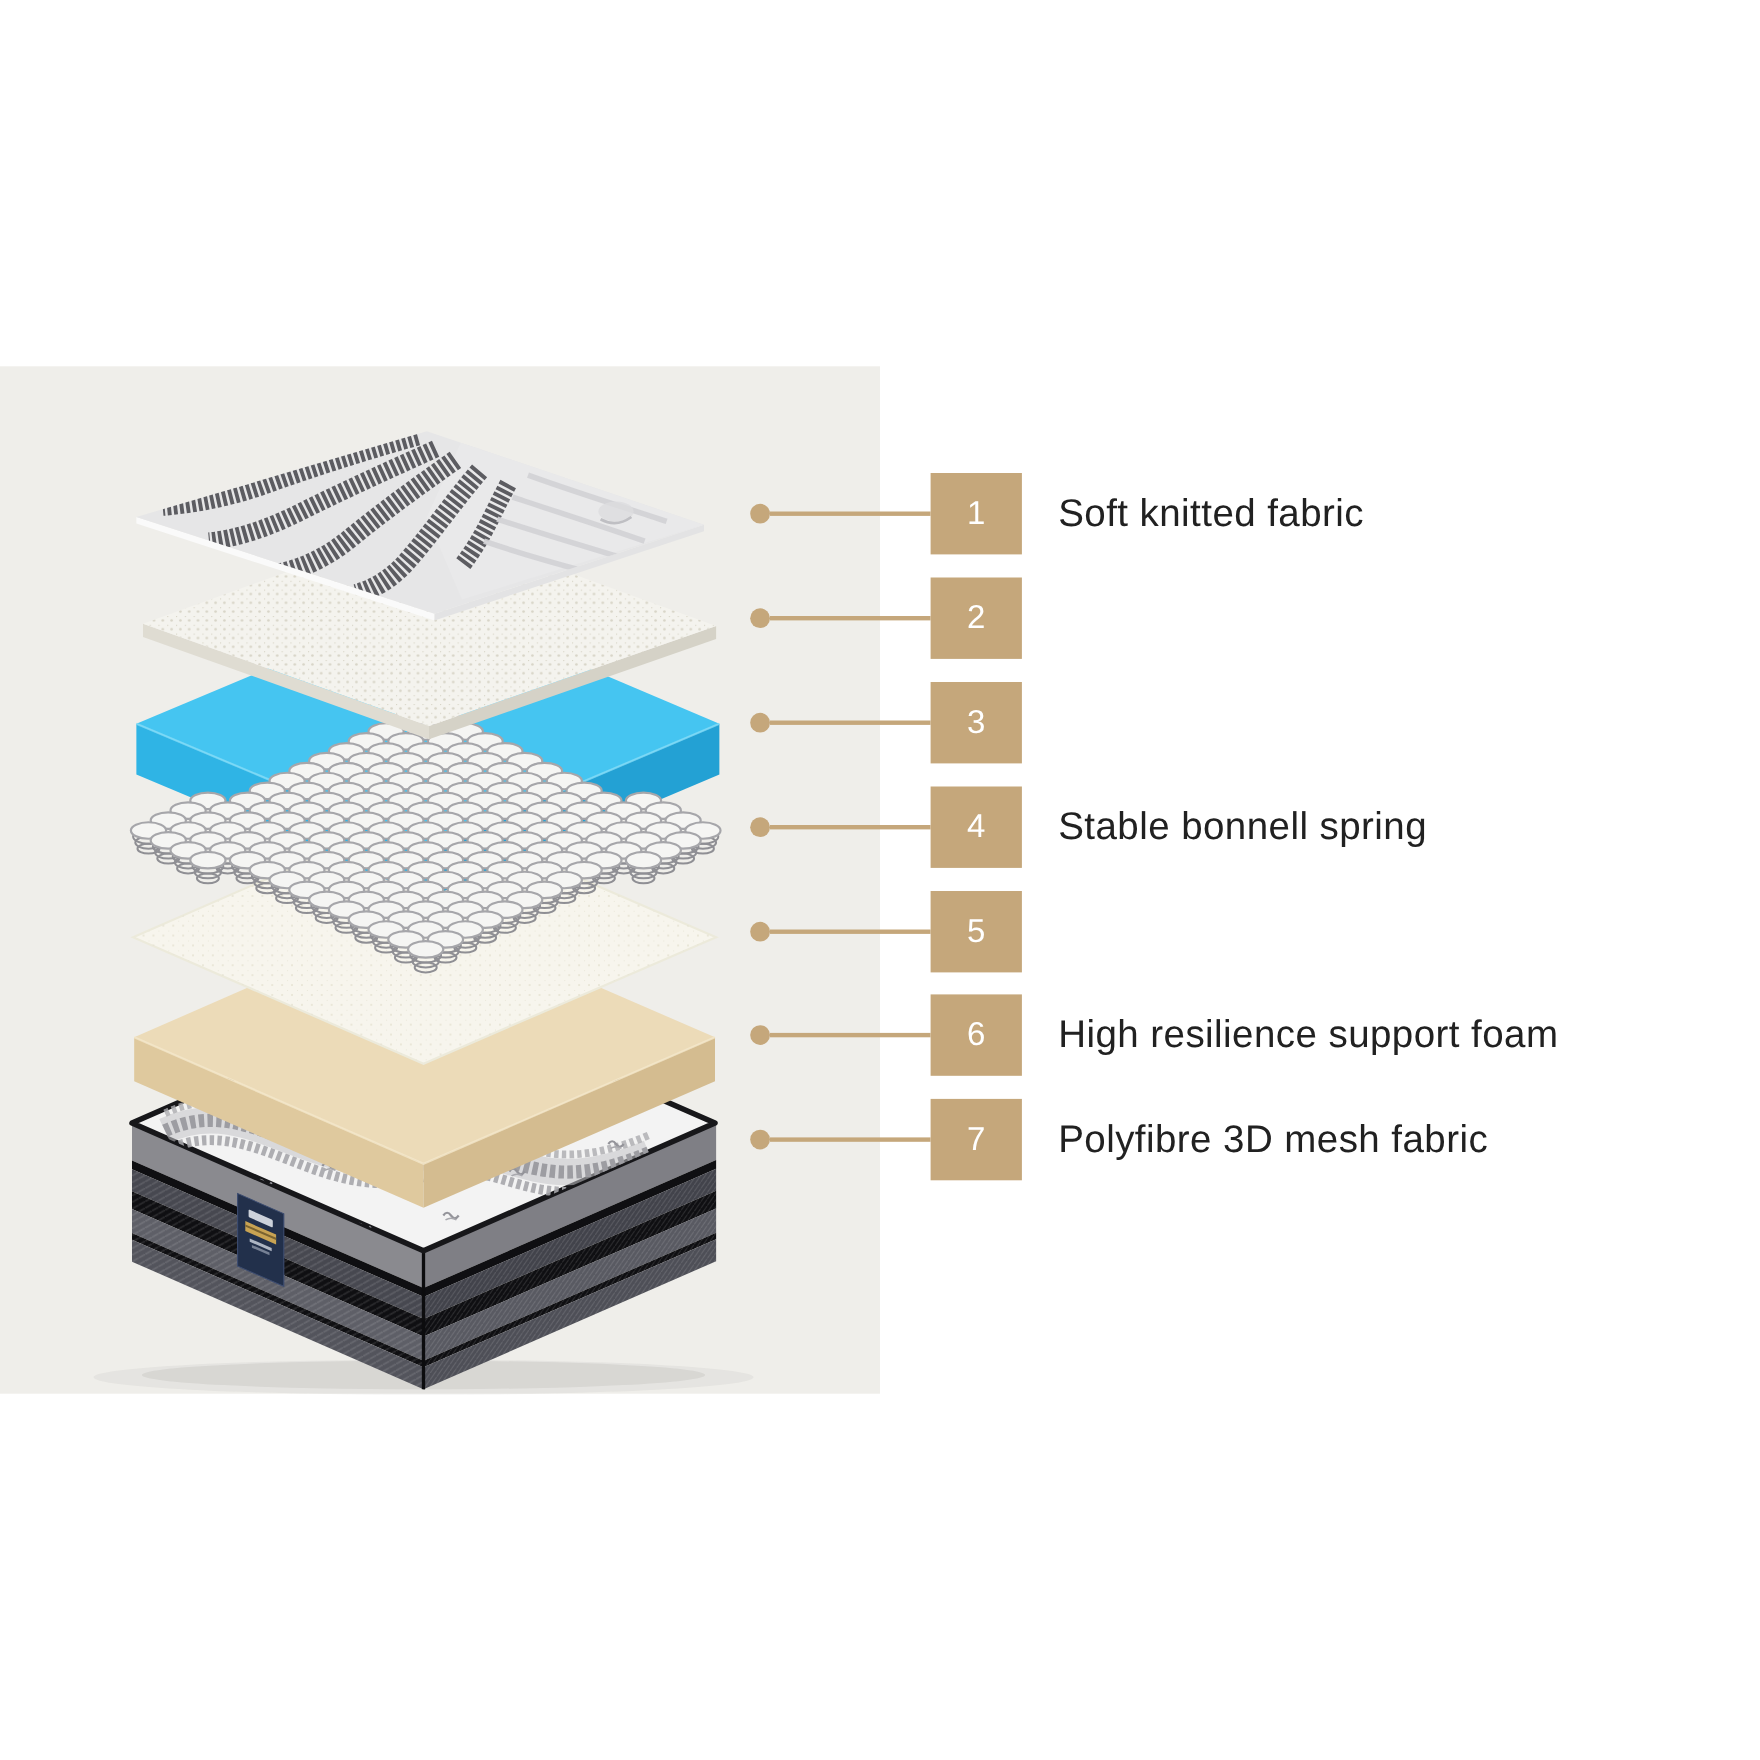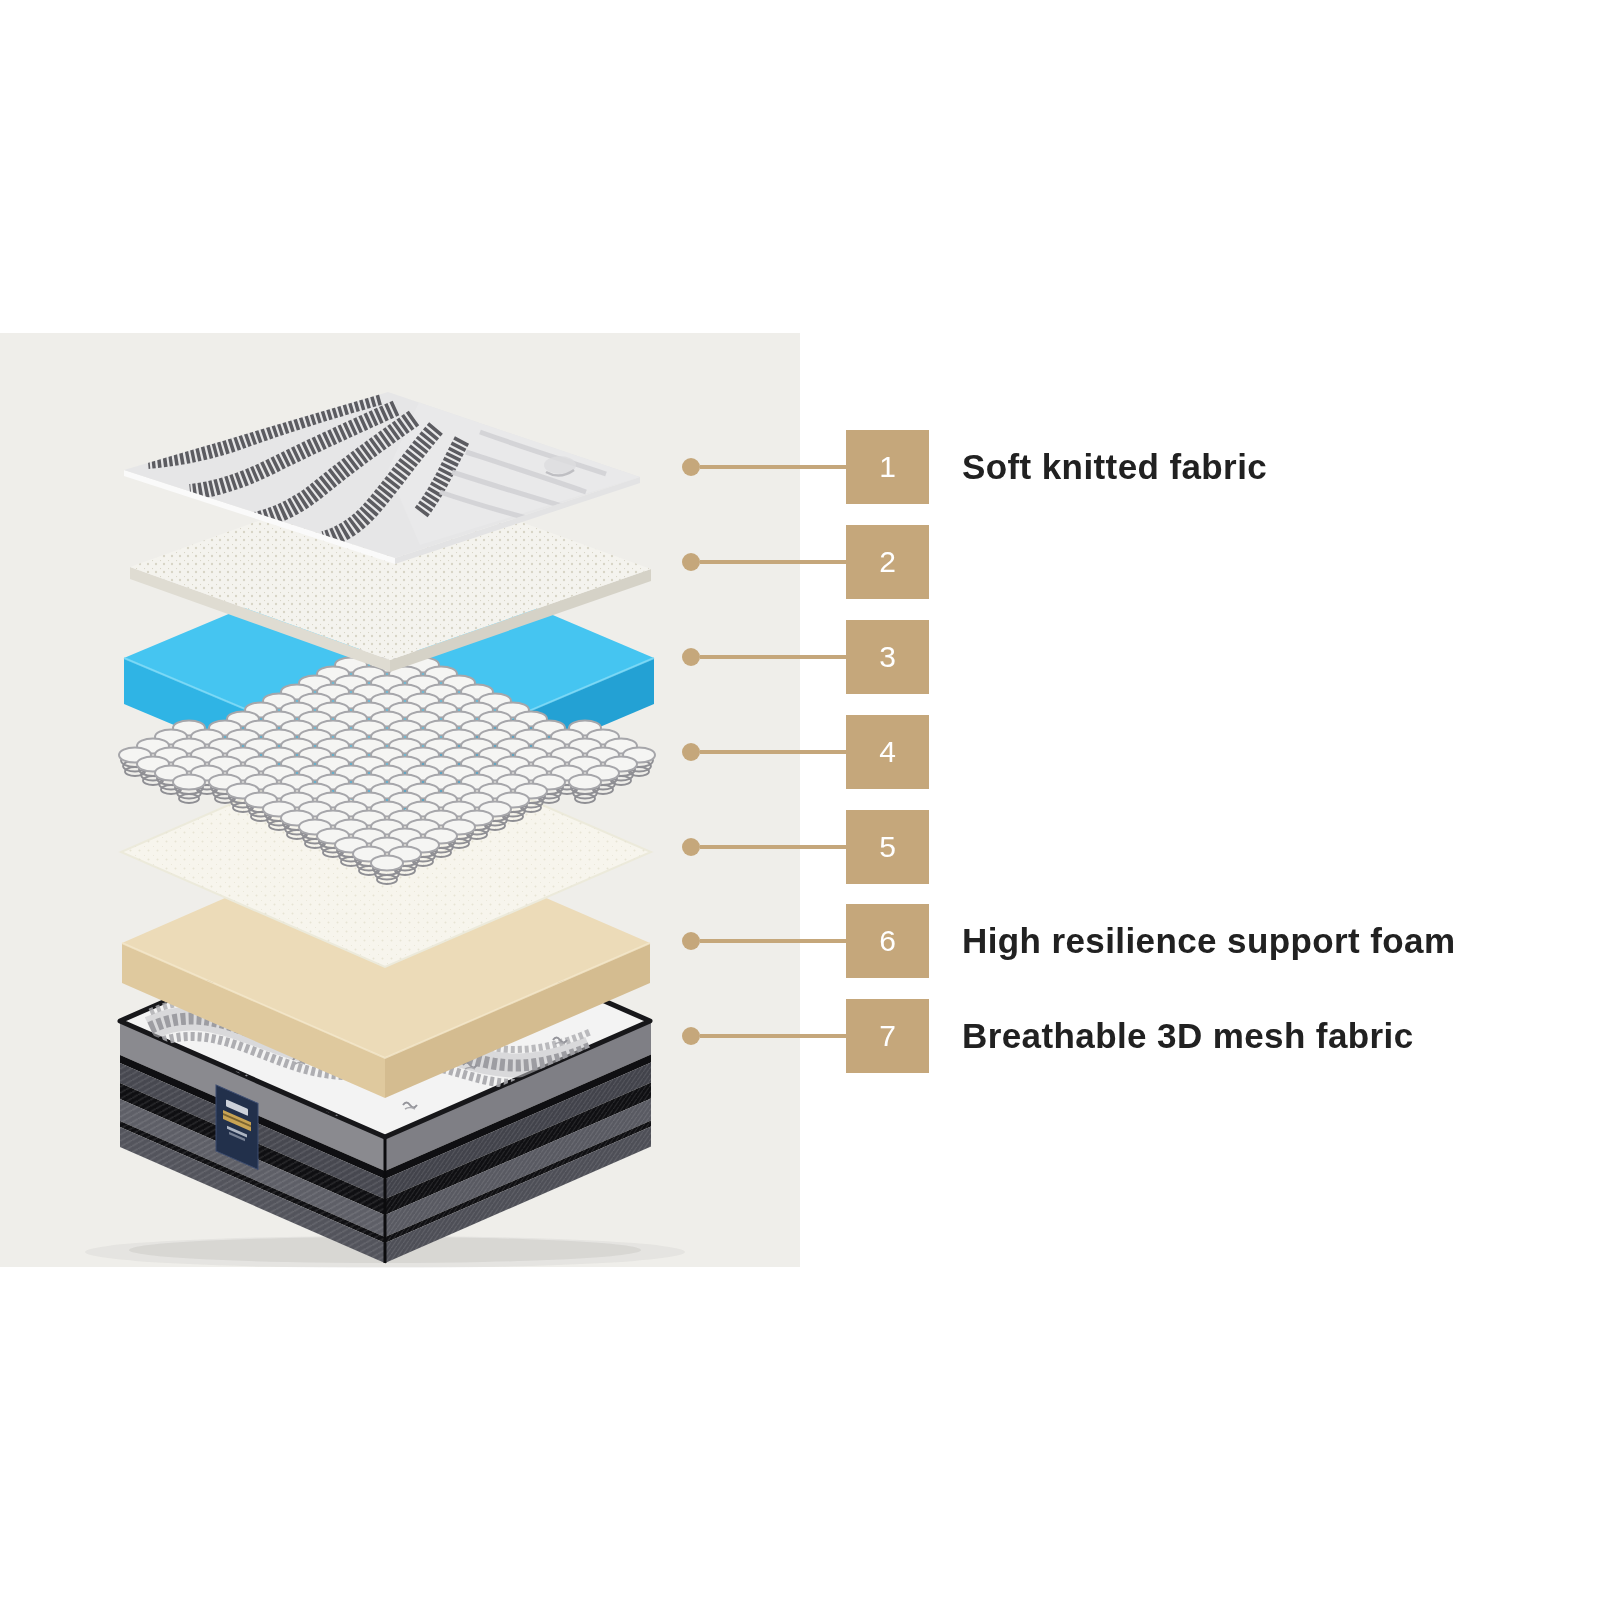--- a/index.html
+++ b/index.html
@@ -52,21 +52,20 @@
     color:#ffffff;
     font-size:30px;
     line-height:1;
   }
   .label{
     margin-left:33px;
     font-size:35px;
     letter-spacing:0.4px;
     color:var(--text);
     white-space:nowrap;
-    font-weight:bold;
   }
 </style>
 </head>
 <body>
 
 <div class="stage">
 
   <div class="illus-bg"></div>
 
   <svg class="illus-svg" viewBox="0 0 800 1300" xmlns="http://www.w3.org/2000/svg">
@@ -1324,20 +1323,21 @@
     <span class="badge">
         <span>3</span>
       </span>
   </div>
   <div class="legend-row" style="top:715px">
     <span class="dot"></span>
     <span class="line"></span>
     <span class="badge">
         <span>4</span>
       </span>
+    <span class="label">Stable bonnell spring</span>
   </div>
   <div class="legend-row" style="top:810px">
     <span class="dot"></span>
     <span class="line"></span>
     <span class="badge">
         <span>5</span>
       </span>
   </div>
   <div class="legend-row" style="top:904px">
     <span class="dot"></span>
@@ -1346,16 +1346,16 @@
         <span>6</span>
       </span>
     <span class="label">High resilience support foam</span>
   </div>
   <div class="legend-row" style="top:999px">
     <span class="dot"></span>
     <span class="line"></span>
     <span class="badge">
         <span>7</span>
       </span>
-    <span class="label">Breathable 3D mesh fabric</span>
+    <span class="label">Polyfibre 3D mesh fabric</span>
   </div>
 
 </div>
 
 </body></html>

